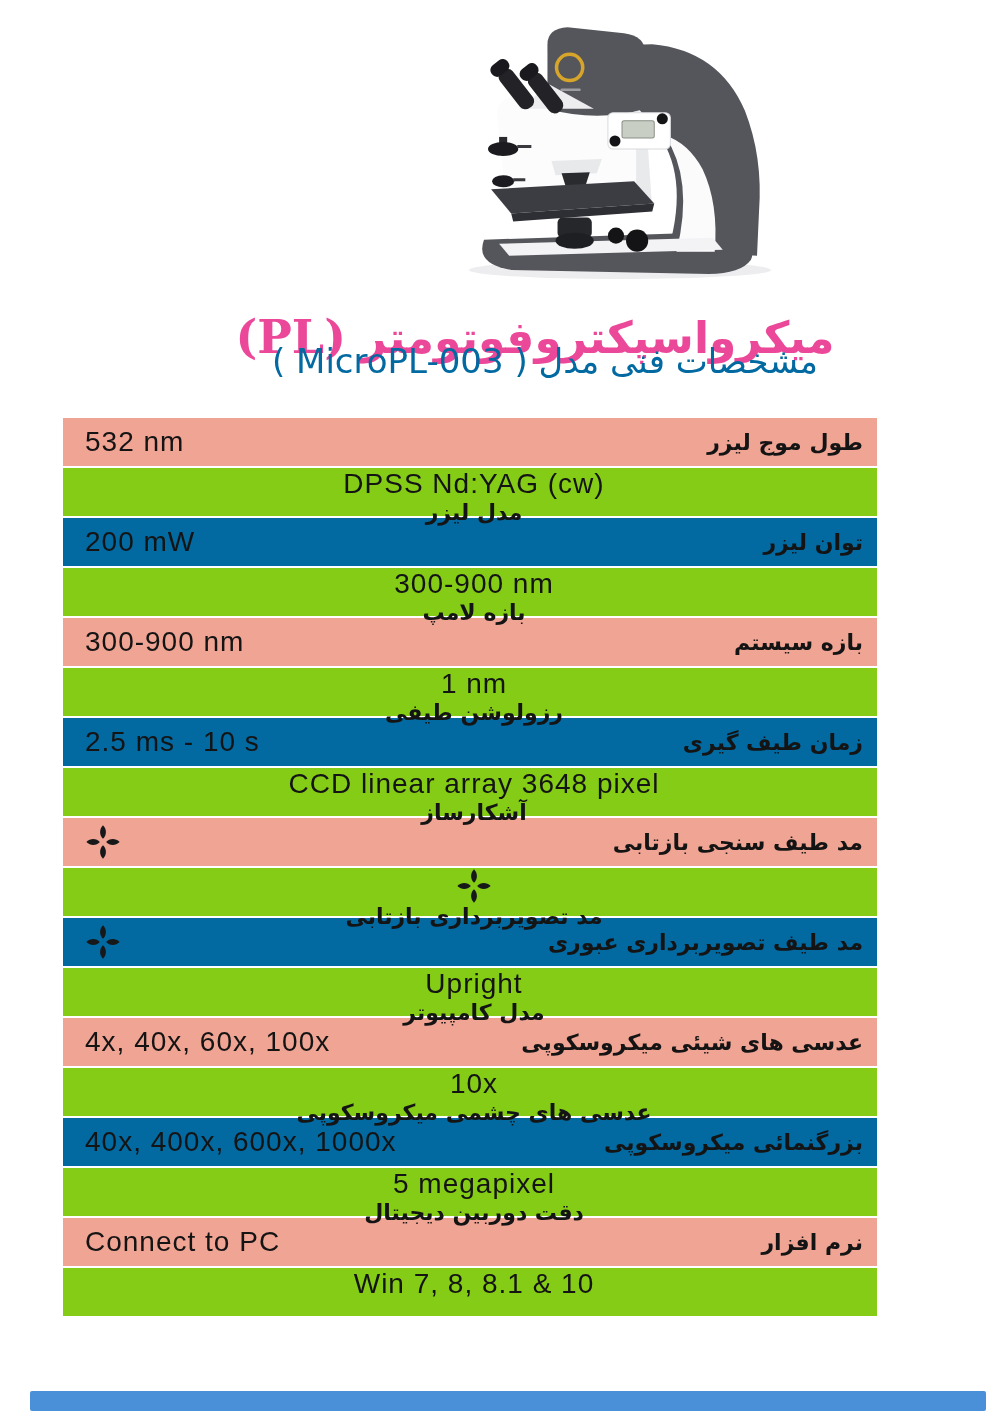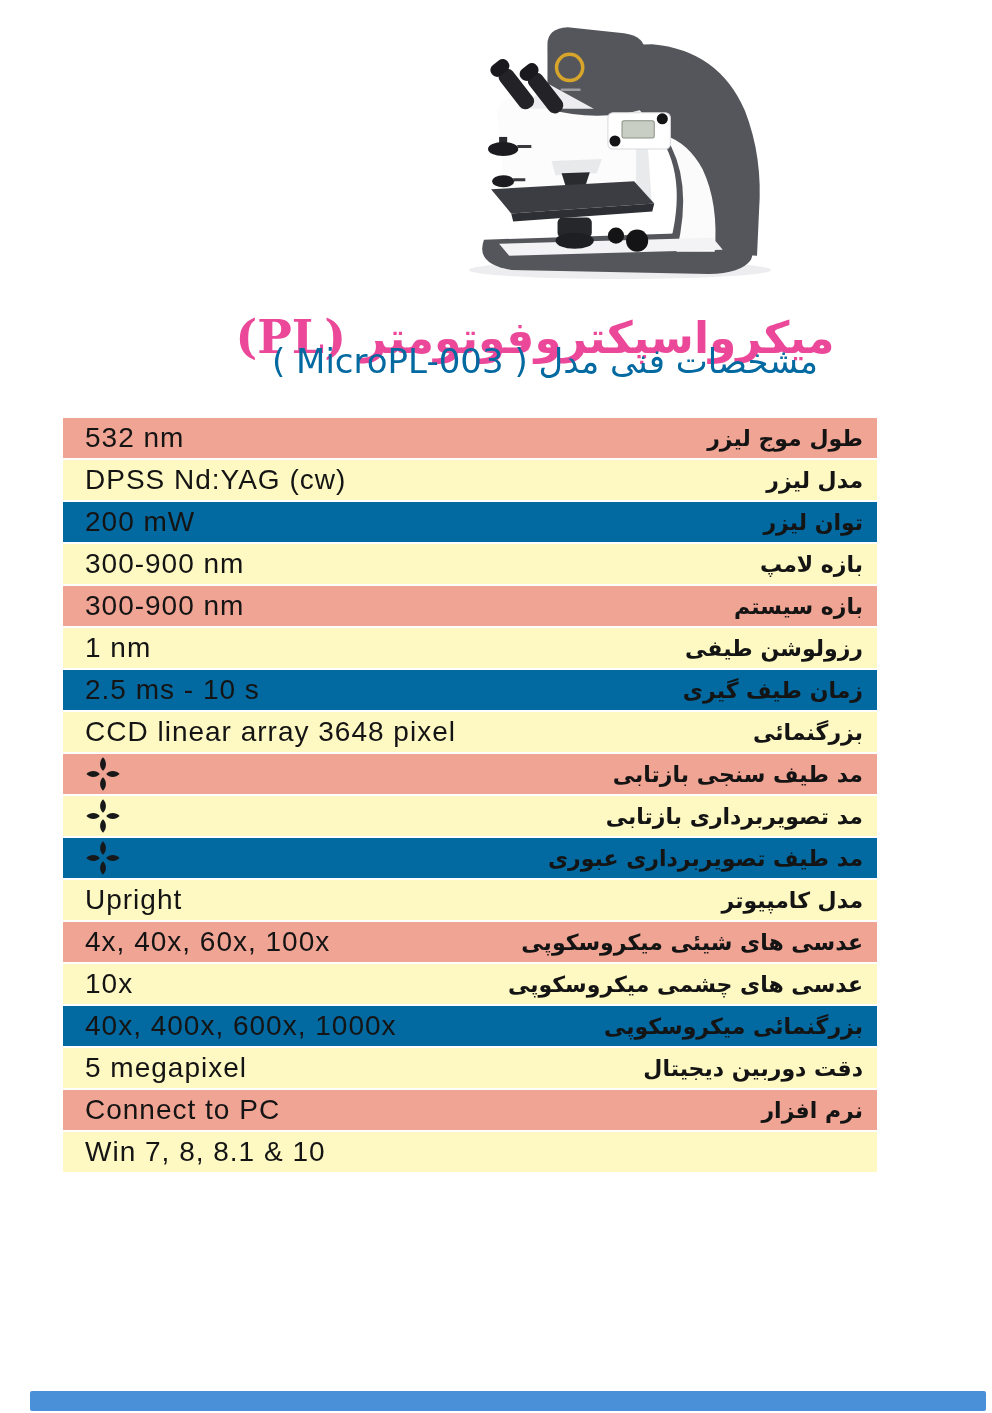--- a/index.html
+++ b/index.html
@@ -21,25 +21,25 @@
   }
   .subtitle{
     position:absolute;top:341px;left:105px;width:880px;text-align:center;
     direction:rtl;font-size:34px;color:#0369a1;
     font-family:"DejaVu Sans", sans-serif;line-height:1.2;
   }
   
   .spec-table{position:absolute;top:418px;left:63px;width:814px;}
   .row{
     display:flex;align-items:center;justify-content:space-between;
-    height:40px;margin-bottom:2px;padding:0 14px 0 22px;box-sizing:border-box;
+    height:48px;margin-bottom:2px;padding:0 14px 0 22px;box-sizing:border-box;
   }
   .bg-salmon{background:#F0A494;}
   .bg-gray{background:#0369a1;}
-  .bg-white{background:#fef9c3;}
+  .bg-white{background:#84cc16;flex-direction:column;}
   .val{
     font-size:28px;letter-spacing:1px;color:#141414;direction:ltr;
     white-space:nowrap;display:flex;align-items:center;
   }
   .lab{
     font-size:22px;font-weight:700;color:#141414;direction:rtl;
     font-family:"DejaVu Sans", sans-serif;white-space:nowrap;
   }
   
   .footer-bar{
@@ -133,21 +133,21 @@
     <div class="row bg-white">
       <div class="val">1 nm</div>
       <div class="lab">رزولوشن طیفی</div>
     </div>
     <div class="row bg-gray">
       <div class="val">2.5 ms - 10 s</div>
       <div class="lab">زمان طیف گیری</div>
     </div>
     <div class="row bg-white">
       <div class="val">CCD linear array 3648 pixel</div>
-      <div class="lab">بزرگنمائی</div>
+      <div class="lab">آشکارساز</div>
     </div>
     <div class="row bg-salmon">
       <div class="val">
         <svg width="36" height="36" viewBox="-20 -20 40 40">
           <g fill="#17181a">
             <path d="M0 -3.5 C3.8 -7 4.8 -13.5 0 -18.5 C-4.8 -13.5 -3.8 -7 0 -3.5 Z"></path>
             <g transform="rotate(90)">
               <path d="M0 -3.5 C3.8 -7 4.8 -13.5 0 -18.5 C-4.8 -13.5 -3.8 -7 0 -3.5 Z"></path>
             </g>
             <g transform="rotate(180)">

